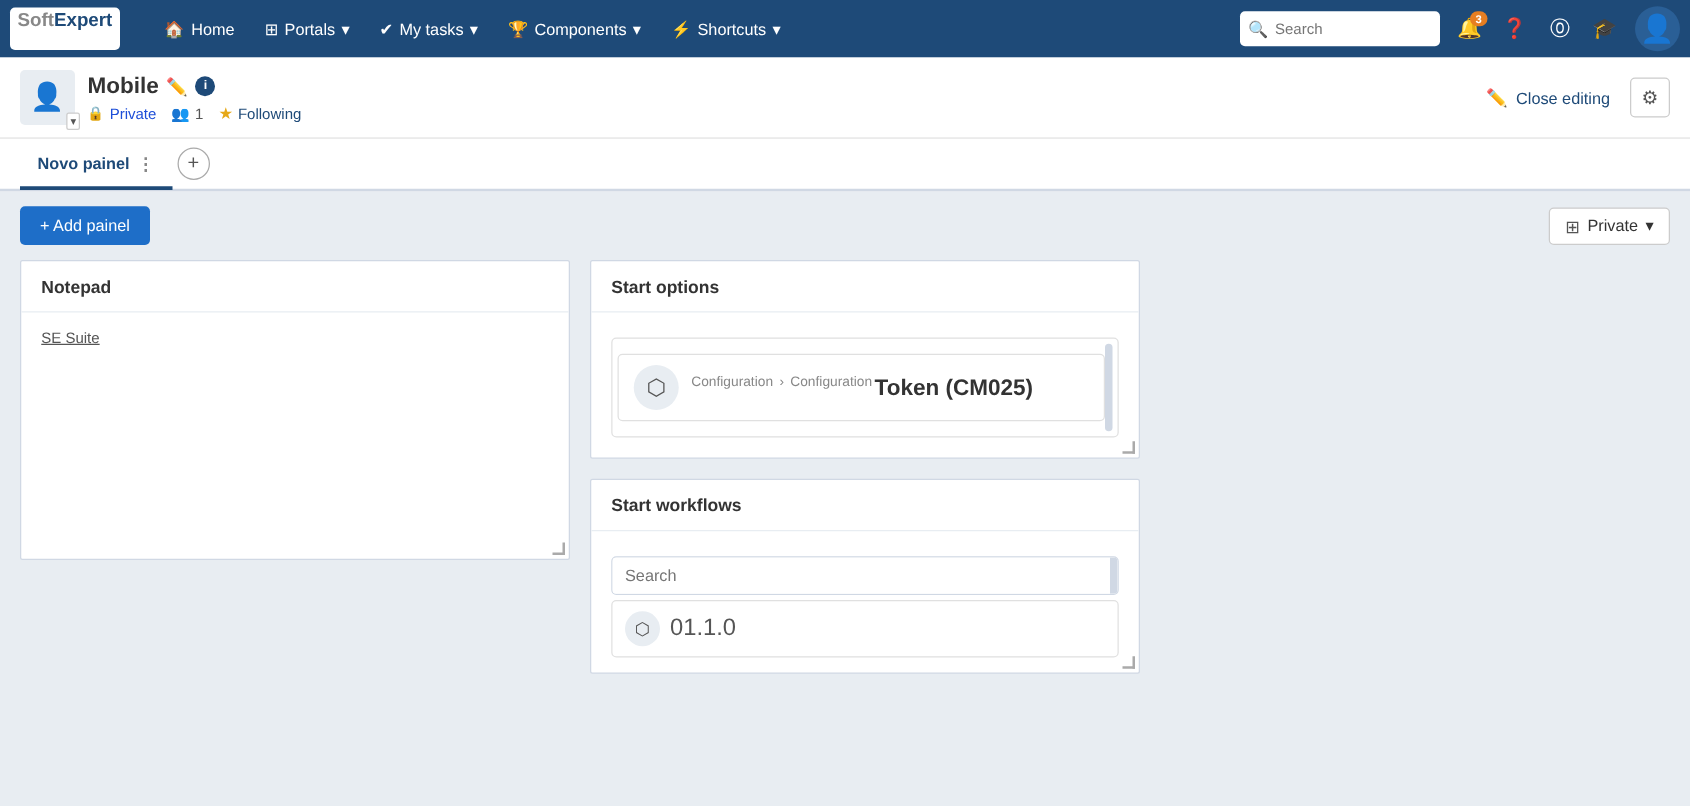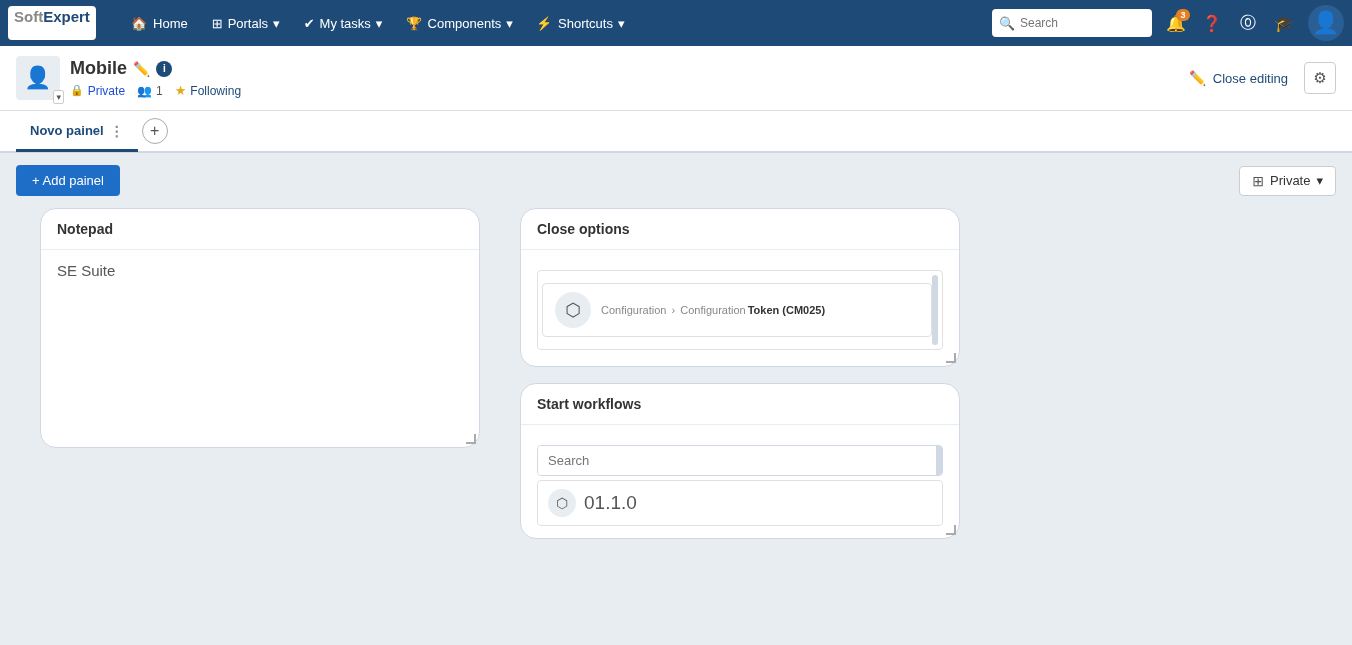--- a/index.html
+++ b/index.html
@@ -266,37 +266,36 @@
       padding: 0 16px 16px 16px;
       display: flex;
       gap: 16px;
       align-items: flex-start;
     }
 
     
     .card {
       background: #fff;
       border: 1px solid #d0d8e4;
-      border-radius: 16px;
+      border-radius: 2px;
       overflow: hidden;
-      margin-left: 24px;
     }
     .card-title {
       font-size: 14px;
       font-weight: 600;
       color: #333;
       padding: 12px 16px;
       border-bottom: 1px solid #e8edf2;
     }
     .card-body { padding: 12px 16px; }
     .notepad-card {
       width: 440px;
       min-height: 240px;
     }
-    .notepad-text { font-size: 15px; color: #555; }
+    .notepad-text { font-size: 12px; color: #555; text-decoration: underline; }
     .resize-handle {
       width: 10px; height: 10px;
       border-right: 2px solid #aaa;
       border-bottom: 2px solid #aaa;
       position: absolute;
       bottom: 4px;
       right: 4px;
       cursor: se-resize;
     }
     .card-wrap { position: relative; }
@@ -318,21 +317,21 @@
     .menu-item-icon {
       width: 36px; height: 36px;
       background: #e8edf2;
       border-radius: 50%;
       display: flex; align-items: center; justify-content: center;
       font-size: 18px;
       color: #555;
     }
     .menu-item-text { display: flex; flex-direction: row; gap: 2px; }
     .menu-item-breadcrumb { font-size: 11px; color: #888; }
-    .menu-item-name { font-size: 11px; color: #333; font-weight: 600; }
+    .menu-item-name { font-size: 18px; color: #333; font-weight: 600; }
     .breadcrumb-sep { margin: 0 2px; }
     .scroll-indicator {
       width: 6px;
       background: #d0d8e4;
       border-radius: 3px;
       margin-left: auto;
       align-self: stretch;
       cursor: pointer;
     }
     .card-inner {
@@ -511,21 +510,21 @@
         <span class="notepad-text">SE Suite</span>
       </div>
     </div>
     <div class="resize-handle"></div>
   </div>
 
   <div class="cards-column">
 
     <div class="card-wrap">
       <div class="card menu-options-card">
-        <div class="card-title">Close options</div>
+        <div class="card-title">Start options</div>
         <div class="card-body">
           <div class="card-inner">
             <div class="card-inner-content">
               <div class="menu-item-row">
                 <div class="menu-item-icon">
                   <span>⬡</span>
                 </div>
                 <div class="menu-item-text">
                   <span class="menu-item-breadcrumb">
                     <span>Configuration</span>

